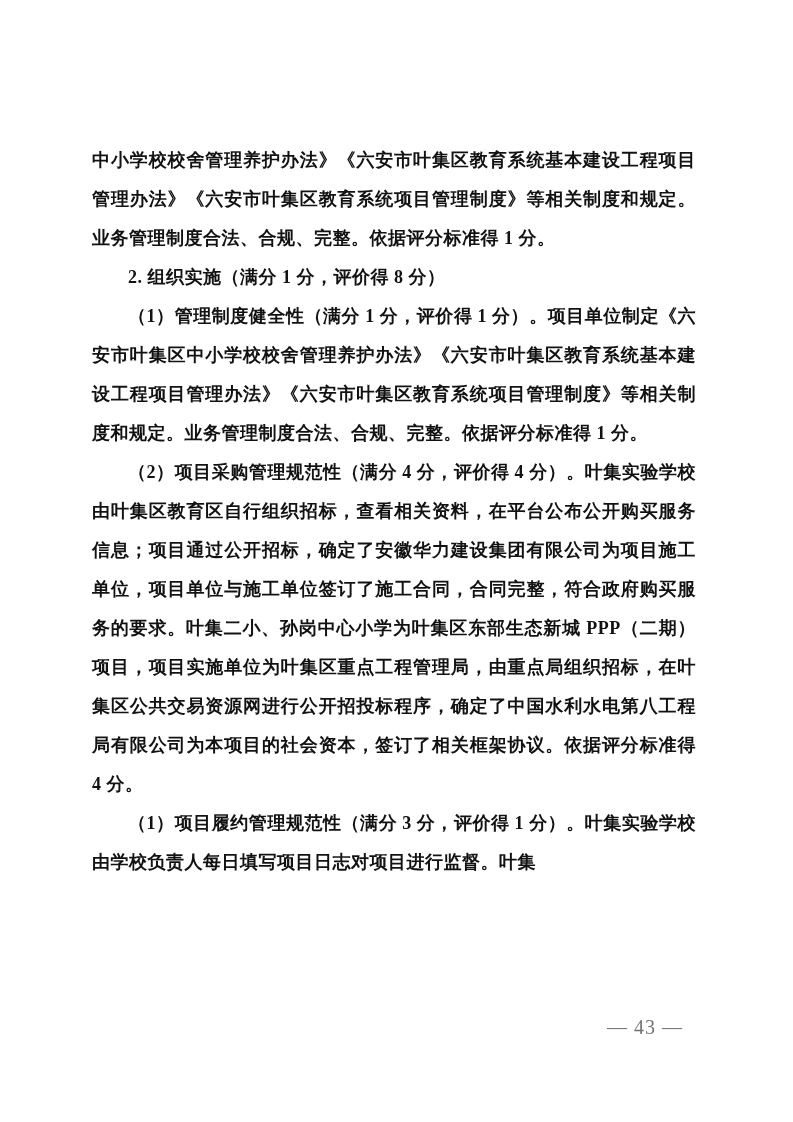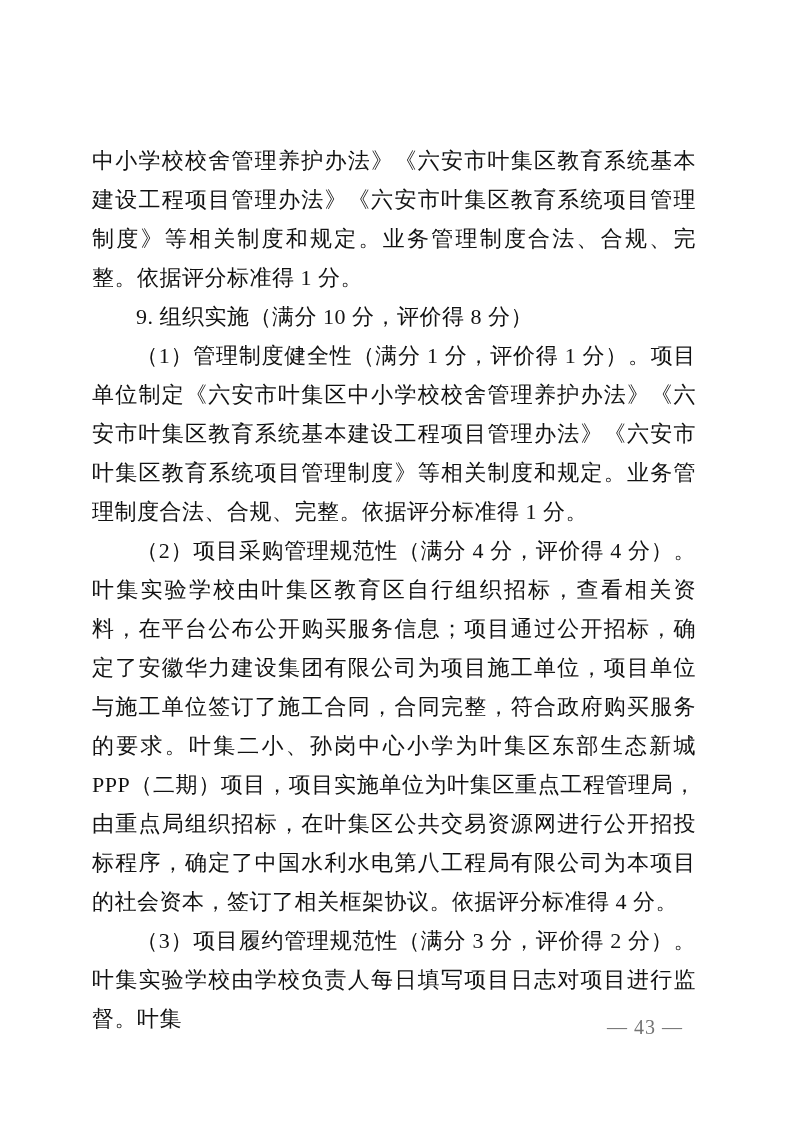--- a/index.html
+++ b/index.html
@@ -14,26 +14,27 @@
     background: #ffffff;
     overflow: hidden;
     font-family: "Liberation Serif", "DejaVu Serif", serif;
     color: #121212;
   }
   .content {
     position: absolute;
     left: 92px;
     top: 141px;
     width: 604px;
-    font-size: 22px;
+    font-size: 18px;
     line-height: 39px;
     text-align: justify;
     text-align-last: left;
     text-justify: inter-character;
     letter-spacing: 0.5px;
+    font-weight: bold;
   }
   .content p {
     margin: 0;
     padding: 0;
   }
   .content p.indent {
     text-indent: 2em;
   }
   .footer {
     position: absolute;
@@ -44,21 +45,21 @@
     color: #737373;
     letter-spacing: 1px;
   }
 </style>
 </head>
 <body>
 
 <div class="page">
   <div class="content">
     <p>中小学校校舍管理养护办法》《六安市叶集区教育系统基本建设工程项目管理办法》《六安市叶集区教育系统项目管理制度》等相关制度和规定。业务管理制度合法、合规、完整。依据评分标准得 1 分。</p>
-    <p class="indent">9. 组织实施（满分 10 分，评价得 8 分）</p>
+    <p class="indent">2. 组织实施（满分 1 分，评价得 8 分）</p>
     <p class="indent">（1）管理制度健全性（满分 1 分，评价得 1 分）。项目单位制定《六安市叶集区中小学校校舍管理养护办法》《六安市叶集区教育系统基本建设工程项目管理办法》《六安市叶集区教育系统项目管理制度》等相关制度和规定。业务管理制度合法、合规、完整。依据评分标准得 1 分。</p>
     <p class="indent">（2）项目采购管理规范性（满分 4 分，评价得 4 分）。叶集实验学校由叶集区教育区自行组织招标，查看相关资料，在平台公布公开购买服务信息；项目通过公开招标，确定了安徽华力建设集团有限公司为项目施工单位，项目单位与施工单位签订了施工合同，合同完整，符合政府购买服务的要求。叶集二小、孙岗中心小学为叶集区东部生态新城 PPP（二期）项目，项目实施单位为叶集区重点工程管理局，由重点局组织招标，在叶集区公共交易资源网进行公开招投标程序，确定了中国水利水电第八工程局有限公司为本项目的社会资本，签订了相关框架协议。依据评分标准得 4 分。</p>
-    <p class="indent">（3）项目履约管理规范性（满分 3 分，评价得 2 分）。叶集实验学校由学校负责人每日填写项目日志对项目进行监督。叶集</p>
+    <p class="indent">（1）项目履约管理规范性（满分 3 分，评价得 1 分）。叶集实验学校由学校负责人每日填写项目日志对项目进行监督。叶集</p>
   </div>
   <div class="footer">
     <span>— 43 —</span>
   </div>
 </div>
 
 </body></html>

